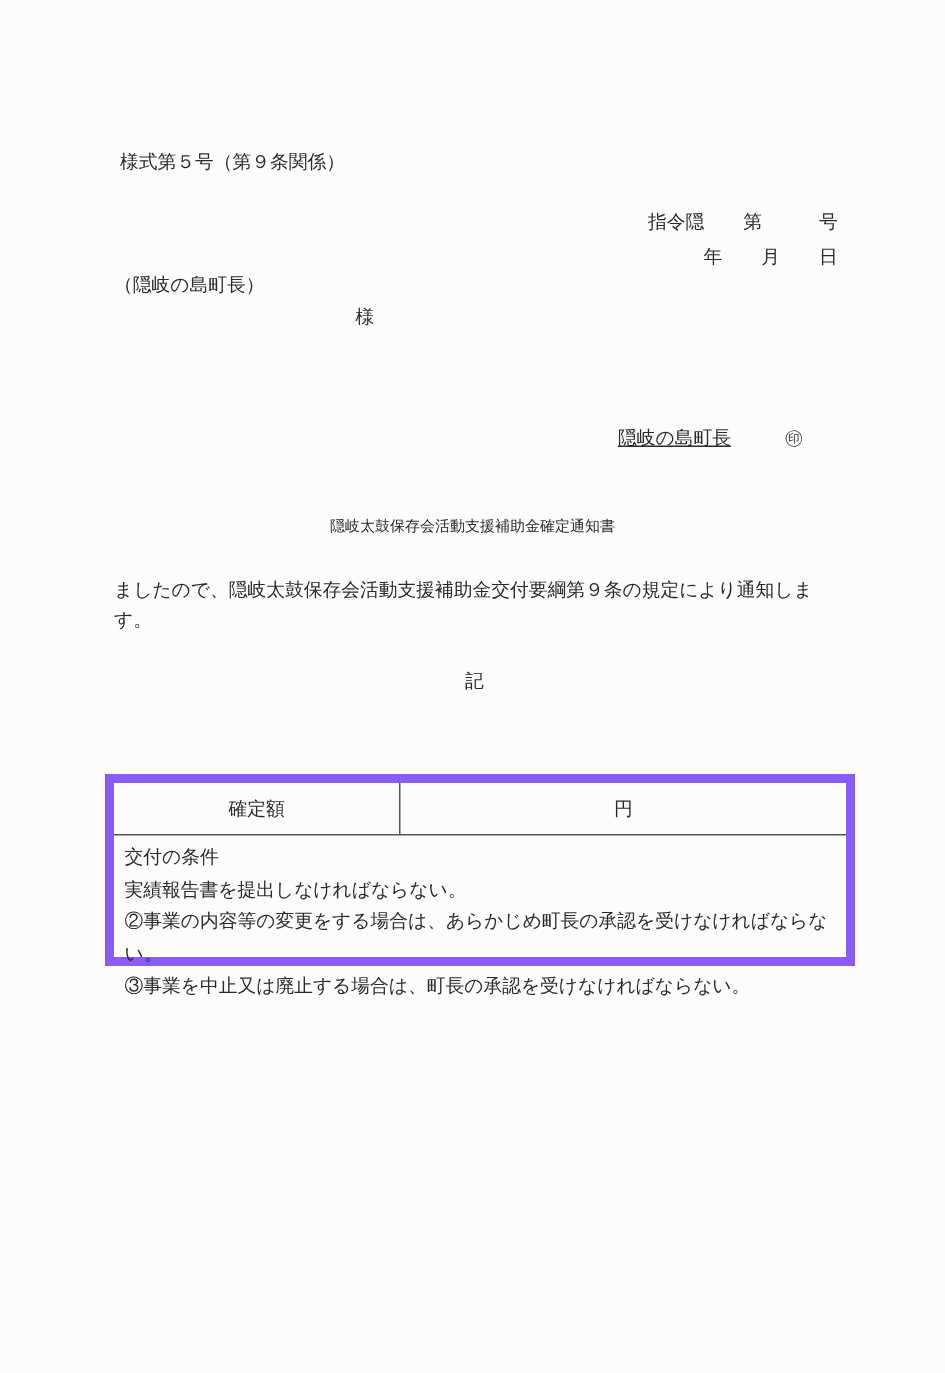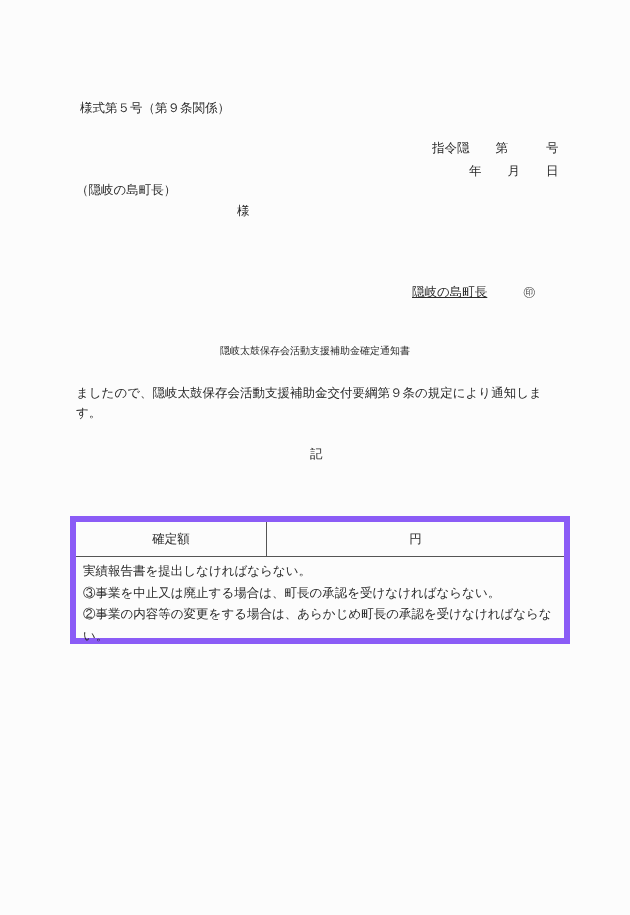--- a/index.html
+++ b/index.html
@@ -64,17 +64,18 @@
 <div class="abs ki">記</div>
 
 <div class="table">
   <div class="row-head">
     <div class="cell-label">確定額</div>
     <div class="cell-value">
       <span>円</span>
     </div>
   </div>
   <div class="conditions">
+    <div>交付の条件</div>
     <div>実績報告書を提出しなければならない。</div>
+    <div>②事業の内容等の変更をする場合は、あらかじめ町長の承認を受けなければならない。</div>
     <div>③事業を中止又は廃止する場合は、町長の承認を受けなければならない。</div>
-    <div>②事業の内容等の変更をする場合は、あらかじめ町長の承認を受けなければならない。</div>
   </div>
 </div>
 
 </body></html>

